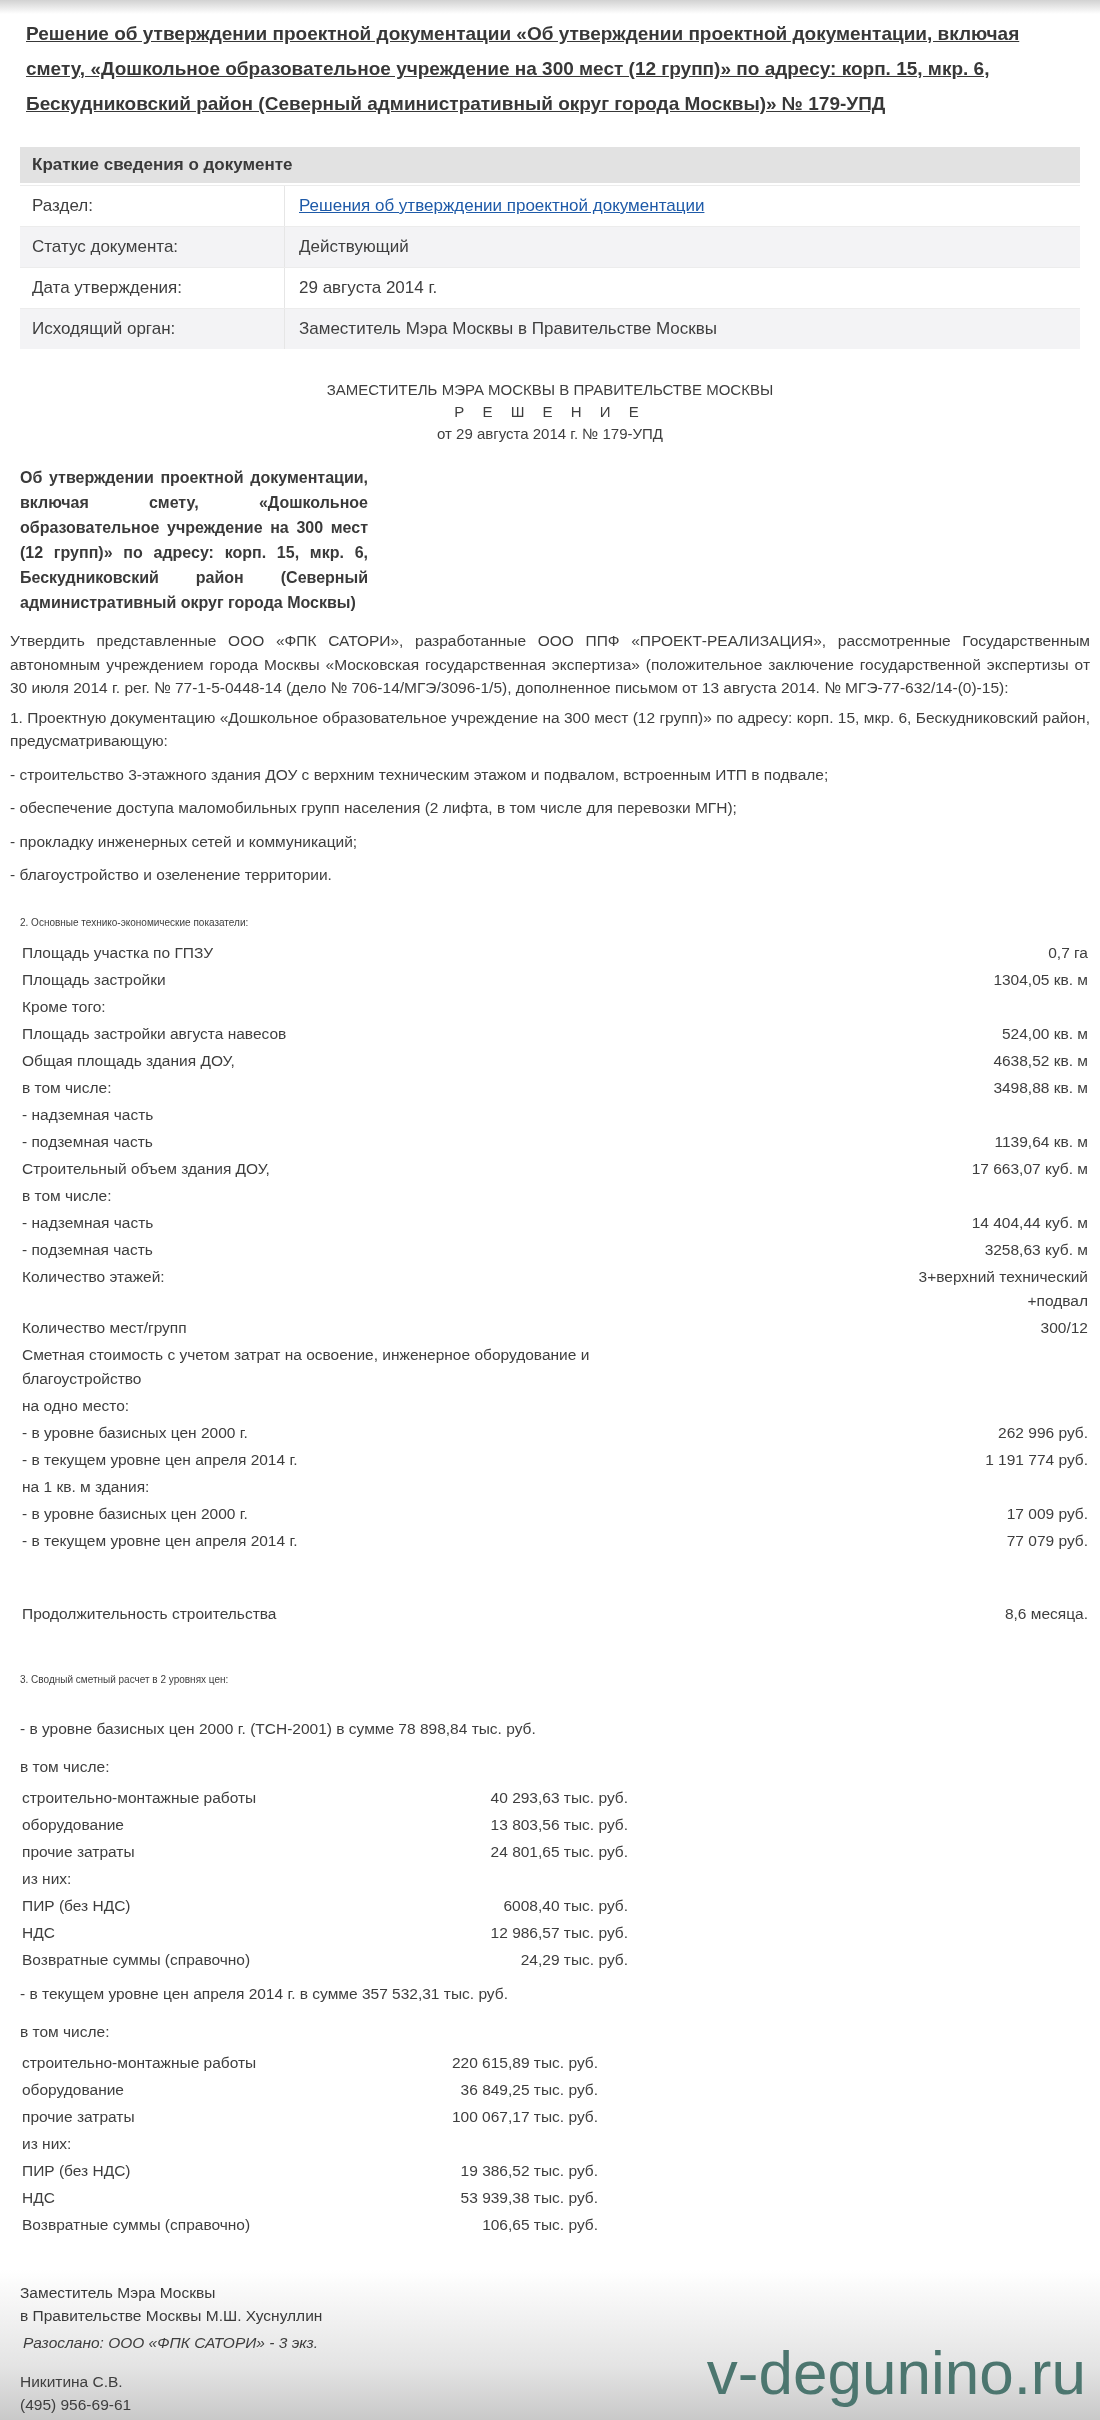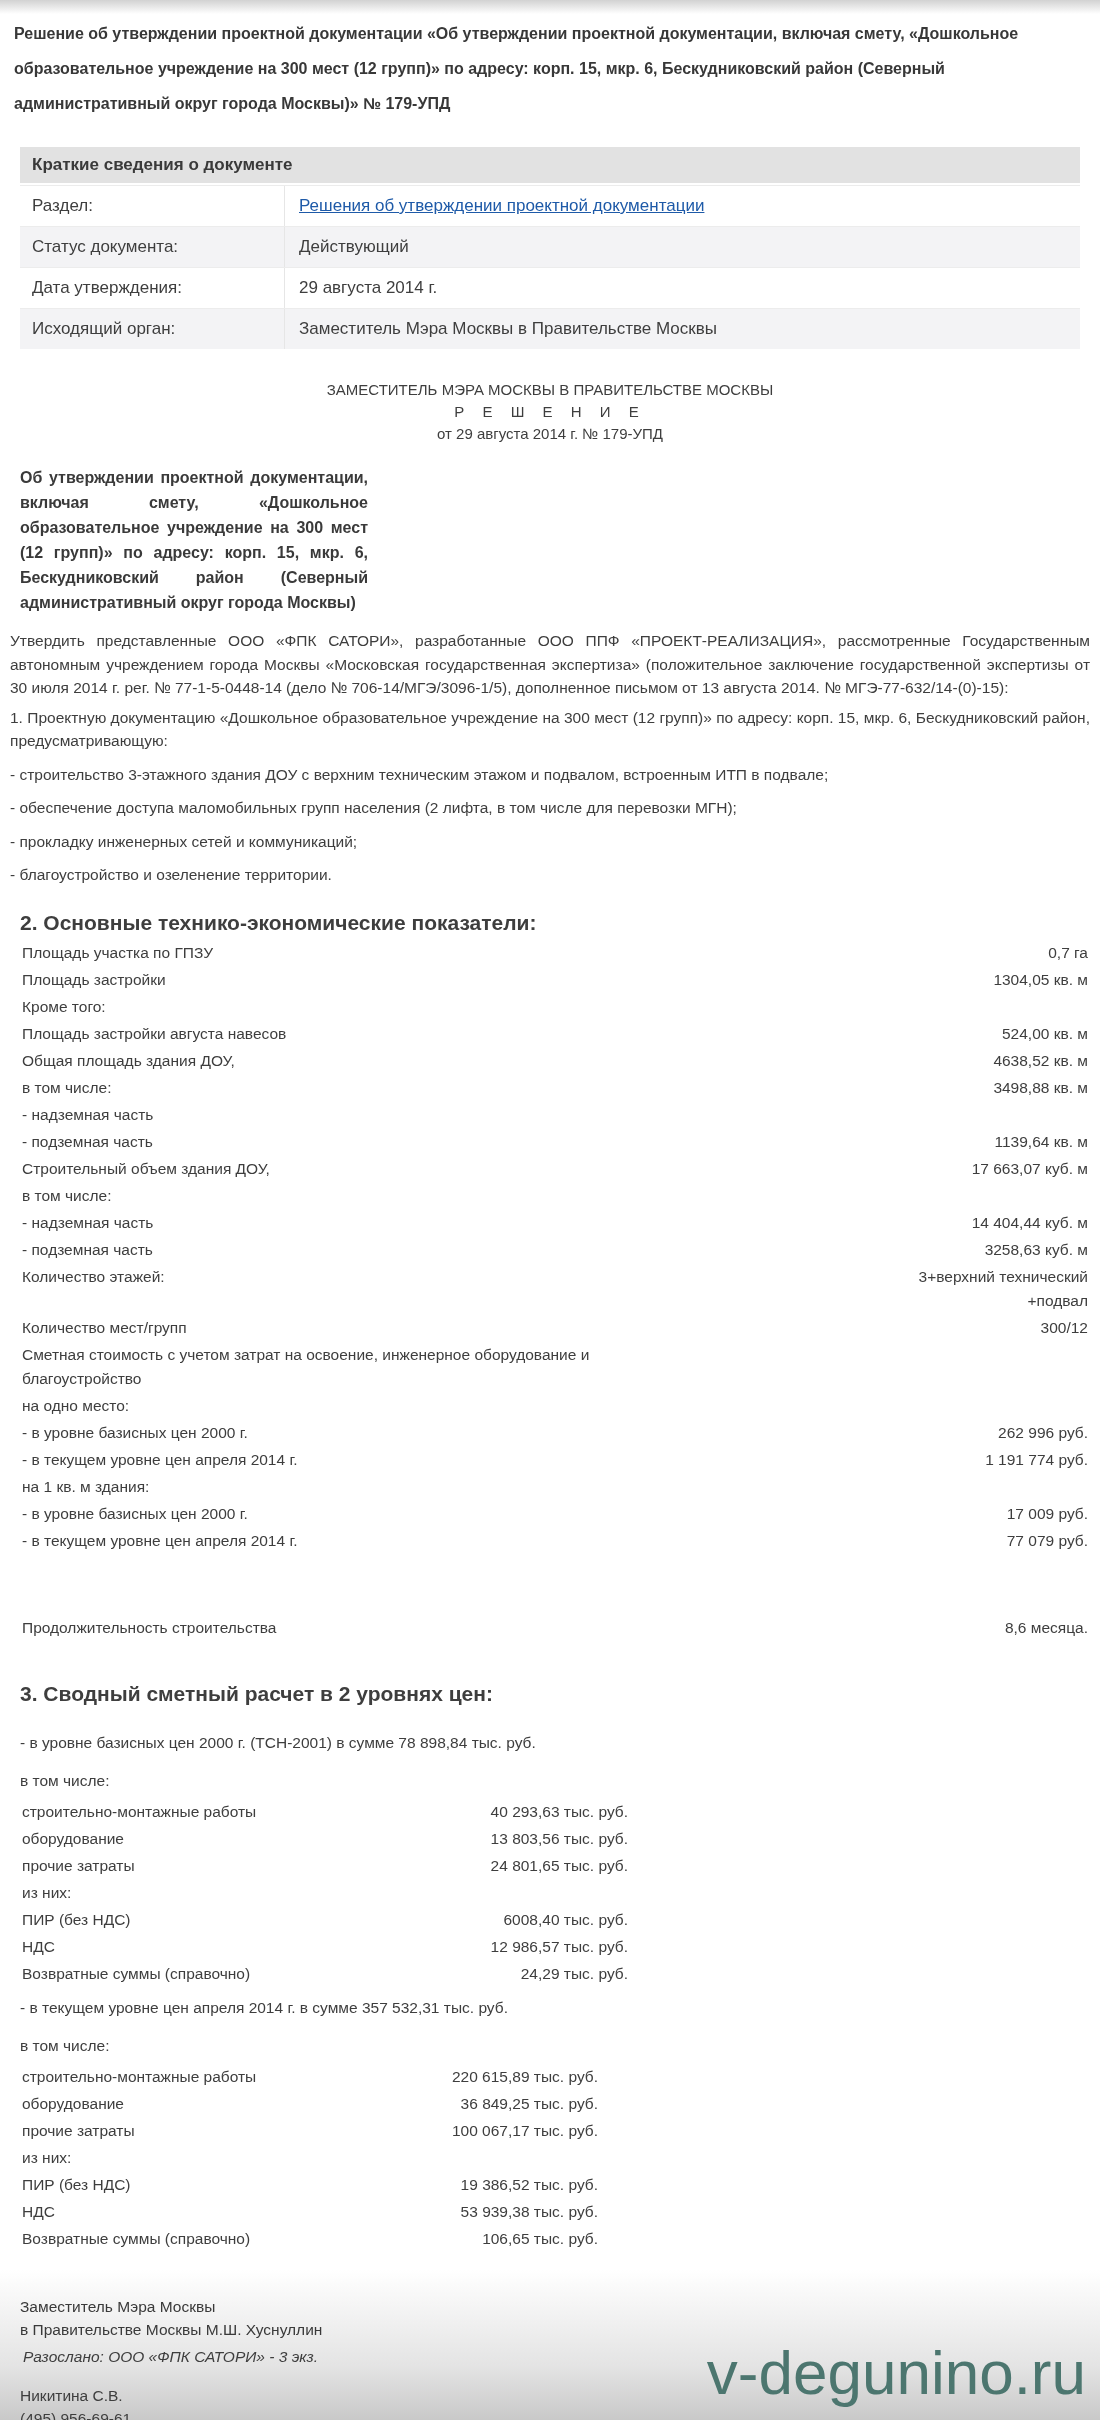--- a/index.html
+++ b/index.html
@@ -14,26 +14,27 @@
     height: 2420px;
     overflow: hidden;
     padding: 10px 10px 0 10px;
     background:
       linear-gradient(180deg, #d2d2d2 0px, rgba(255,255,255,0) 14px),
       linear-gradient(0deg, #c9c9c9 0px, #e4e4e4 55px, rgba(255,255,255,0) 150px),
       #ffffff;
   }
   
   .doc-title {
-    margin: 6px 10px 26px 4px;
-    font-size: 16px;
+    margin: 6px 10px 26px 16px;
+    font-size: 19px;
     font-weight: bold;
     line-height: 35px;
     color: #383838;
     max-width: 1055px;
+    text-decoration: underline;
   }
   
   .info-table {
     margin: 0 10px;
     width: 1060px;
     font-size: 17px;
   }
   .info-header {
     background: #e2e2e2;
     font-weight: bold;
@@ -75,34 +76,34 @@
   }
   
   .para {
     margin: 6px 0 0 0;
     font-size: 15.5px;
     line-height: 23.5px;
     text-align: justify;
     max-width: 1080px;
   }
   .bullet { margin-top: 10px; text-align: left; }
-  .section-title { margin: 40px 0 4px 10px; font-size: 21px; line-height: 23px; font-weight: bold; }
+  .section-title { margin: 40px 0 4px 10px; font-size: 10px; line-height: 23px; }
   .section-title.first { margin-top: 24px; }
   
   .ind-rows { margin-top: 6px; }
   .ind-row {
     display: flex;
     align-items: flex-start;
     padding: 1.5px 0 1.5px 12px;
     font-size: 15.5px;
     line-height: 24px;
   }
   .ind-row .lbl { flex: 1; white-space: pre-line; }
   .ind-row .val { text-align: right; white-space: pre-line; padding-right: 2px; }
-  .ind-row.gap-top { margin-top: 60px; }
+  .ind-row.gap-top { margin-top: 46px; }
   
   .est-line { margin: 26px 0 0 10px; font-size: 15.5px; line-height: 24px; }
   .est-sub { margin: 14px 0 6px 10px; font-size: 15.5px; line-height: 24px; }
   .est-table { margin-top: 2px; }
   .est-table .ind-row { padding-left: 12px; }
   .est-table.base { width: 620px; }
   .est-table.current { width: 590px; }
   
   .signature { margin: 42px 0 0 10px; font-size: 15.5px; }
   .sig-bold { font-weight: normal; line-height: 23px; color: #3a3a3a; }

